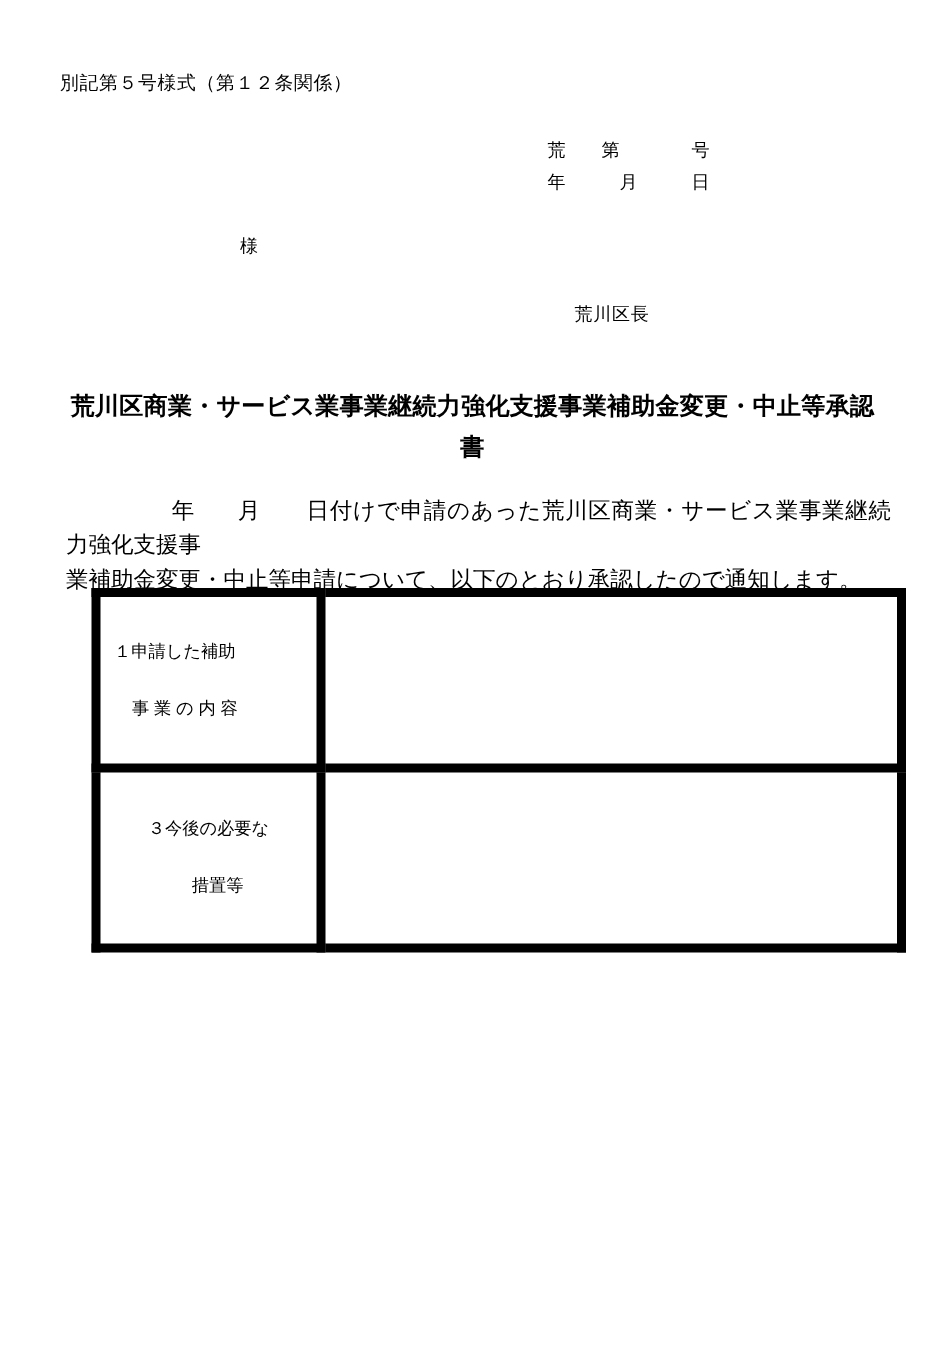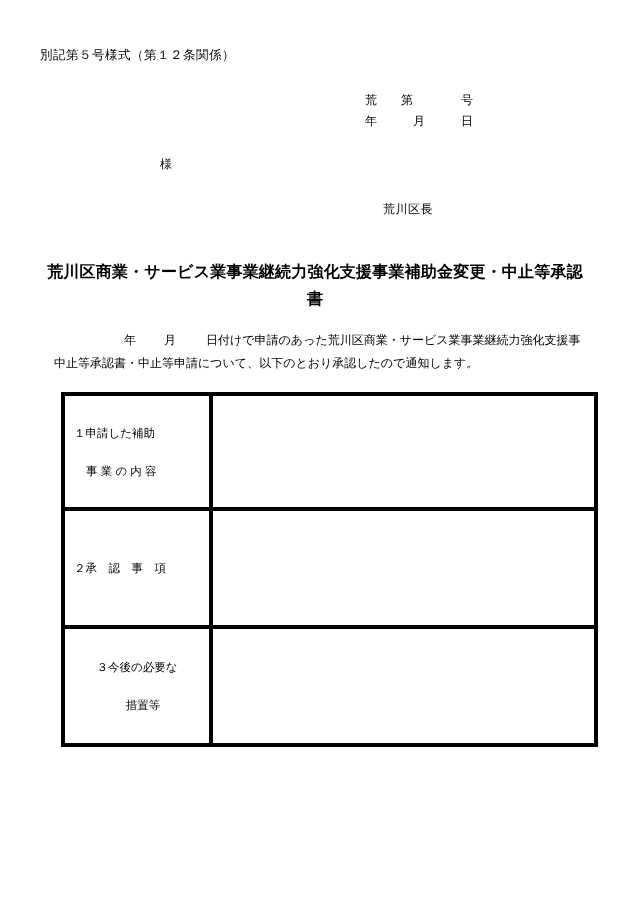--- a/index.html
+++ b/index.html
@@ -75,24 +75,24 @@
     font-size: 16px;
     font-weight: bold;
     font-family: "Liberation Sans", sans-serif;
     line-height: 27px;
     letter-spacing: 0.2px;
   }
 
   
   .body-para {
     position: absolute;
-    left: 54px;
+    left: 44px;
     top: 329px;
     width: 550px;
-    font-size: 12px;
+    font-size: 15px;
     font-family: "Liberation Sans", sans-serif;
     line-height: 23px;
     text-align: justify;
   }
   .body-para .indent {
     display: inline-block;
     width: 70px;
   }
   .body-para .gap-sm { display: inline-block; width: 28px; }
   .body-para .gap-md { display: inline-block; width: 30px; }
@@ -100,21 +100,21 @@
   
   .tbl {
     position: absolute;
     left: 61px;
     top: 392px;
     width: 508px;
     border-collapse: collapse;
     table-layout: fixed;
   }
   .tbl td {
-    border: 4px solid #000000;
+    border: 6px solid #000000;
     vertical-align: middle;
     font-size: 11.5px;
     font-family: "Liberation Sans", sans-serif;
     padding: 0;
   }
   .tbl td.label {
     width: 126px;
     padding: 8px 9px;
     vertical-align: middle;
     line-height: 22px;
@@ -144,35 +144,29 @@
   </div>
 
   <div class="addressee">様</div>
 
   <div class="issuer">荒川区長</div>
 
   <div class="title">荒川区商業・サービス業事業継続力強化支援事業補助金変更・中止等承認書</div>
 
   <div class="body-para">
     <span class="indent"></span><span>年</span><span class="gap-sm"></span><span>月</span><span class="gap-md"></span><span>日付けで申請のあった荒川区商業・サービス業事業継続力強化支援事</span><br>
-    <span>中止等承認書・中止等申請について、以下のとおり承認したので通知します。</span>
+    <span>業補助金変更・中止等申請について、以下のとおり承認したので通知します。</span>
   </div>
 
   <table class="tbl">
     <tbody>
         <tr class="row1">
       <td class="label">
         <span>１申請した補助</span>
         <span class="lbl-l2">事 業 の 内 容</span>
-      </td>
-      <td class="field"></td>
-    </tr>
-    <tr class="row2">
-      <td class="label">
-        <span>２承　認　事　項</span>
       </td>
       <td class="field"></td>
     </tr>
     <tr class="row3">
       <td class="label">
         <span>３今後の必要な</span>
         <span class="lbl-l2">措置等</span>
       </td>
       <td class="field"></td>
     </tr>

